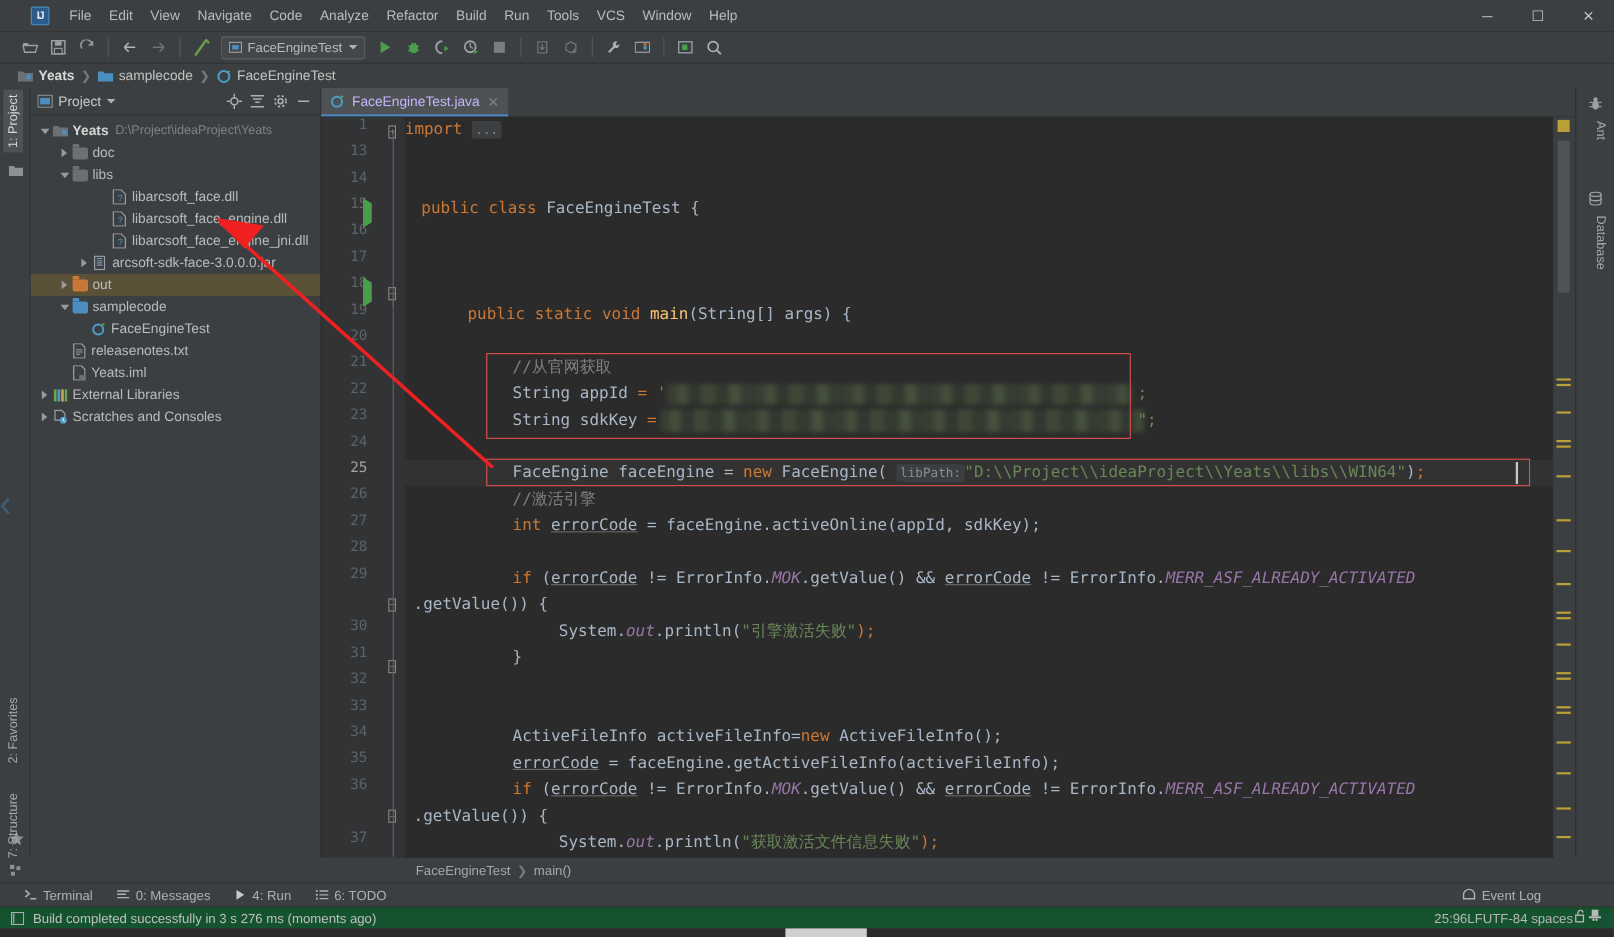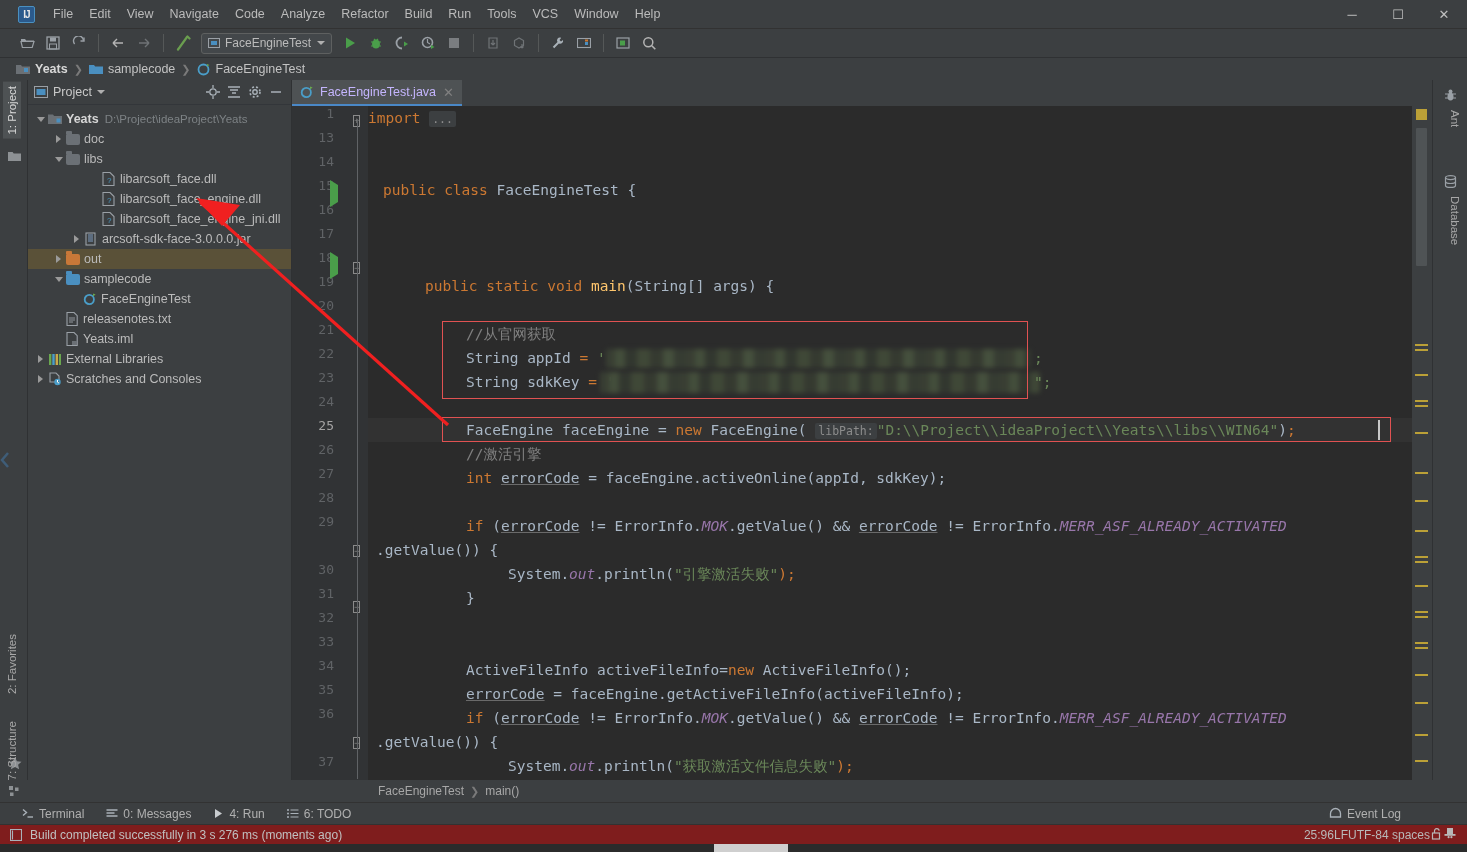--- a/index.html
+++ b/index.html
@@ -11,21 +11,21 @@
   }
   body { position: relative; }
 
   
   .titlebar {
     position: absolute; left: 0; top: 0; width: 1467px; height: 29px;
     background: #3c3f41; display: flex; align-items: center;
     border-bottom: 1px solid #323232;
   }
   .ij-logo {
-    width: 17px; height: 17px; margin-left: 18px; margin-right: 10px;
+    width: 17px; height: 17px; margin-left: 28px; margin-right: 10px;
     background: #2b5a8c; border: 1px solid #4a90c0; border-radius: 2px;
     color: #e8e8e8; font-size: 10px; font-weight: bold;
     display: flex; align-items: center; justify-content: center;
     letter-spacing: -1px;
   }
   .menu-item {
     font-size: 12.5px; color: #bbbbbb; padding: 0 8px; height: 29px;
     display: flex; align-items: center; cursor: default; white-space: nowrap;
   }
   .win-title {
@@ -248,21 +248,21 @@
     margin-left: 22px; white-space: nowrap;
   }
   .twb-icon { margin-right: 5px; display: flex; align-items: center; color: #a9b1b8; }
   .event-log {
     position: absolute; right: 66px; display: flex; align-items: center;
     font-size: 12px; color: #b0b0b0;
   }
 
   .status-bar {
     position: absolute; left: 0; top: 824px; width: 1467px; height: 20px;
-    background: #7f1d1d; display: flex; align-items: center;
+    background: #14532d; display: flex; align-items: center;
     border-top: 1px solid #323232;
   }
   .status-msg { font-size: 12px; color: #c0c0c0; margin-left: 30px; }
   .status-right {
     position: absolute; right: 10px; display: flex; align-items: center; 
   }
   .sr-item { font-size: 12px; color: #b8b8b8; }
 
   
   .bg-window {

